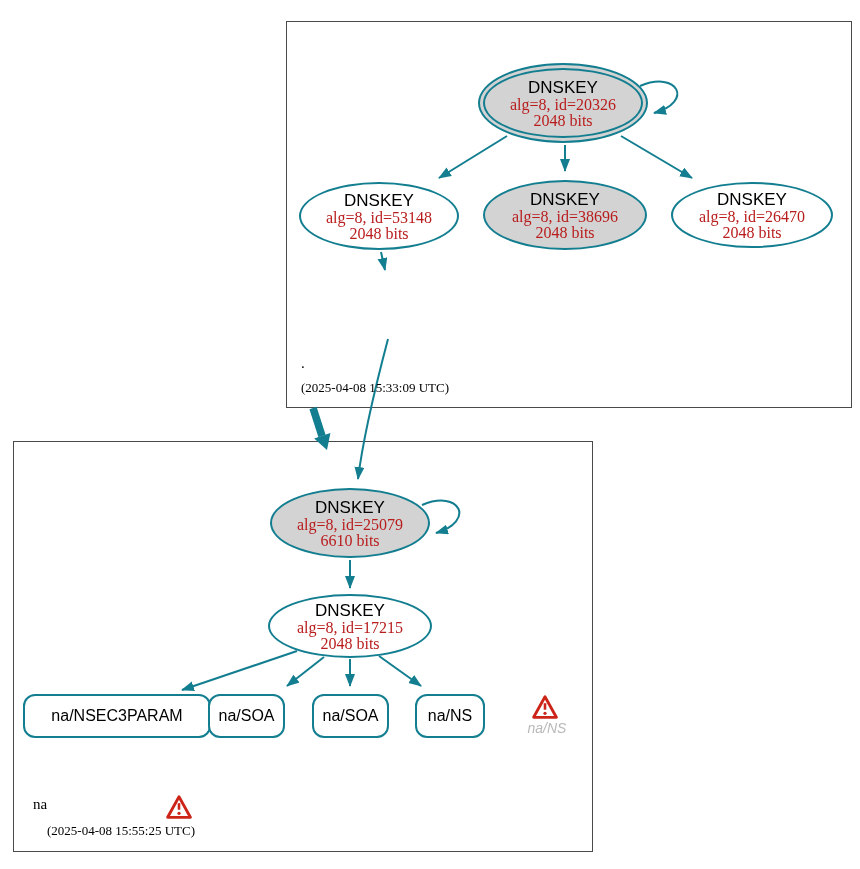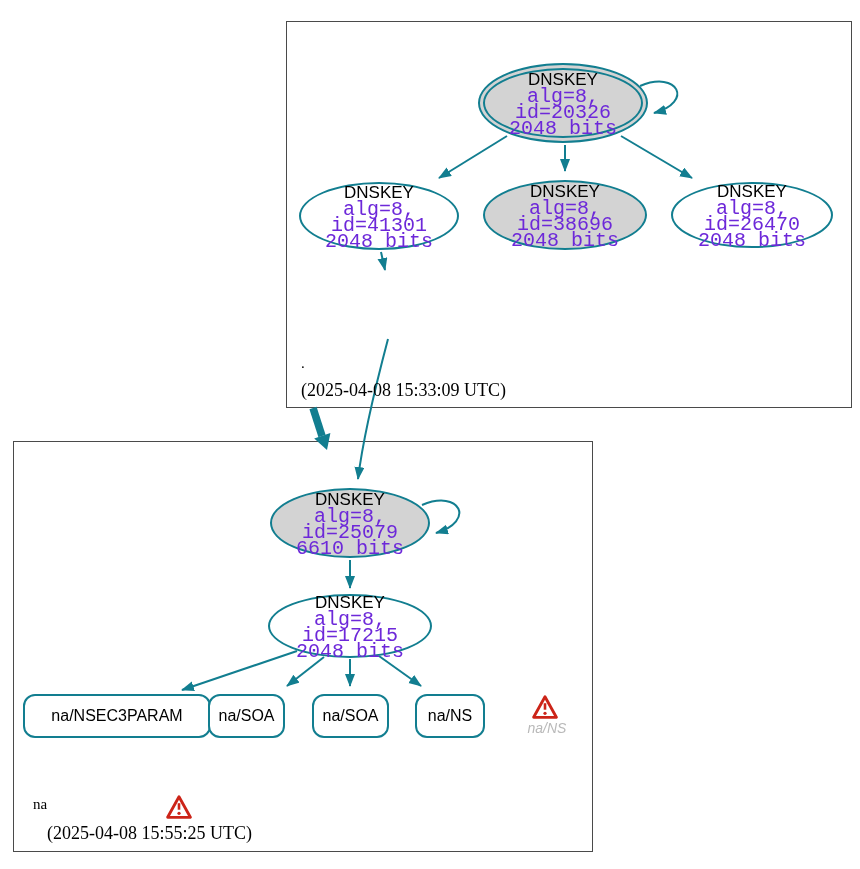--- a/index.html
+++ b/index.html
@@ -14,25 +14,25 @@
           font-family:"Liberation Sans",sans-serif;}
   .cluster{position:absolute;border:1px solid var(--border-gray);background:transparent;box-sizing:border-box;}
   #edges{position:absolute;left:0;top:0;width:860px;height:869px;pointer-events:none;}
   .node{position:absolute;display:flex;flex-direction:column;align-items:center;justify-content:center;
         box-sizing:border-box;text-align:center;}
   .ellipse{border:2px solid var(--teal);border-radius:50%;background:#fff;}
   .gray{background:var(--gray-fill);}
   .inner-ellipse{position:absolute;left:3px;top:3px;right:3px;bottom:3px;border:2px solid var(--teal);
         border-radius:50%;display:flex;flex-direction:column;align-items:center;justify-content:center;}
   .node-title{font-size:17px;line-height:19px;color:#000;font-family:"Liberation Sans",sans-serif;}
-  .node-sub{font-size:20px;line-height:16px;color:#6d28d9;font-family:Liberation Mono, monospace;}
+  .node-sub{font-size:16px;line-height:16px;color:#b91c1c;font-family:Liberation Serif, serif;}
   .rrset{border:2px solid var(--teal);border-radius:12px;background:#fff;font-size:16px;color:#000;
         font-family:"Liberation Sans",sans-serif;}
   .zone-label{position:absolute;font-family:"Liberation Serif",serif;font-size:15px;color:#000;}
-  .timestamp{position:absolute;font-family:"Liberation Serif",serif;font-size:18px;color:#000;white-space:nowrap;}
+  .timestamp{position:absolute;font-family:"Liberation Serif",serif;font-size:13px;color:#000;white-space:nowrap;}
   .muted-label{position:absolute;font-family:"Liberation Sans",sans-serif;font-style:italic;
         font-size:14px;color:var(--muted);text-align:center;}
   .warn{position:absolute;}
 </style>
 </head>
 <body>
 
 <div id="canvas">
 
   <div class="cluster" style="left:286px;top:21px;width:566px;height:387px;"></div>
@@ -68,21 +68,21 @@
   <div class="node ellipse gray" style="left:478px;top:63px;width:170px;height:80px;">
     <div class="inner-ellipse">
       <div class="node-title">DNSKEY</div>
       <div class="node-sub">alg=8, id=20326</div>
       <div class="node-sub">2048 bits</div>
     </div>
   </div>
 
   <div class="node ellipse" style="left:299px;top:182px;width:160px;height:68px;">
     <div class="node-title">DNSKEY</div>
-    <div class="node-sub">alg=8, id=41301</div>
+    <div class="node-sub">alg=8, id=53148</div>
     <div class="node-sub">2048 bits</div>
   </div>
 
   <div class="node ellipse gray" style="left:483px;top:180px;width:164px;height:70px;">
     <div class="node-title">DNSKEY</div>
     <div class="node-sub">alg=8, id=38696</div>
     <div class="node-sub">2048 bits</div>
   </div>
 
   <div class="node ellipse" style="left:671px;top:182px;width:162px;height:66px;">

